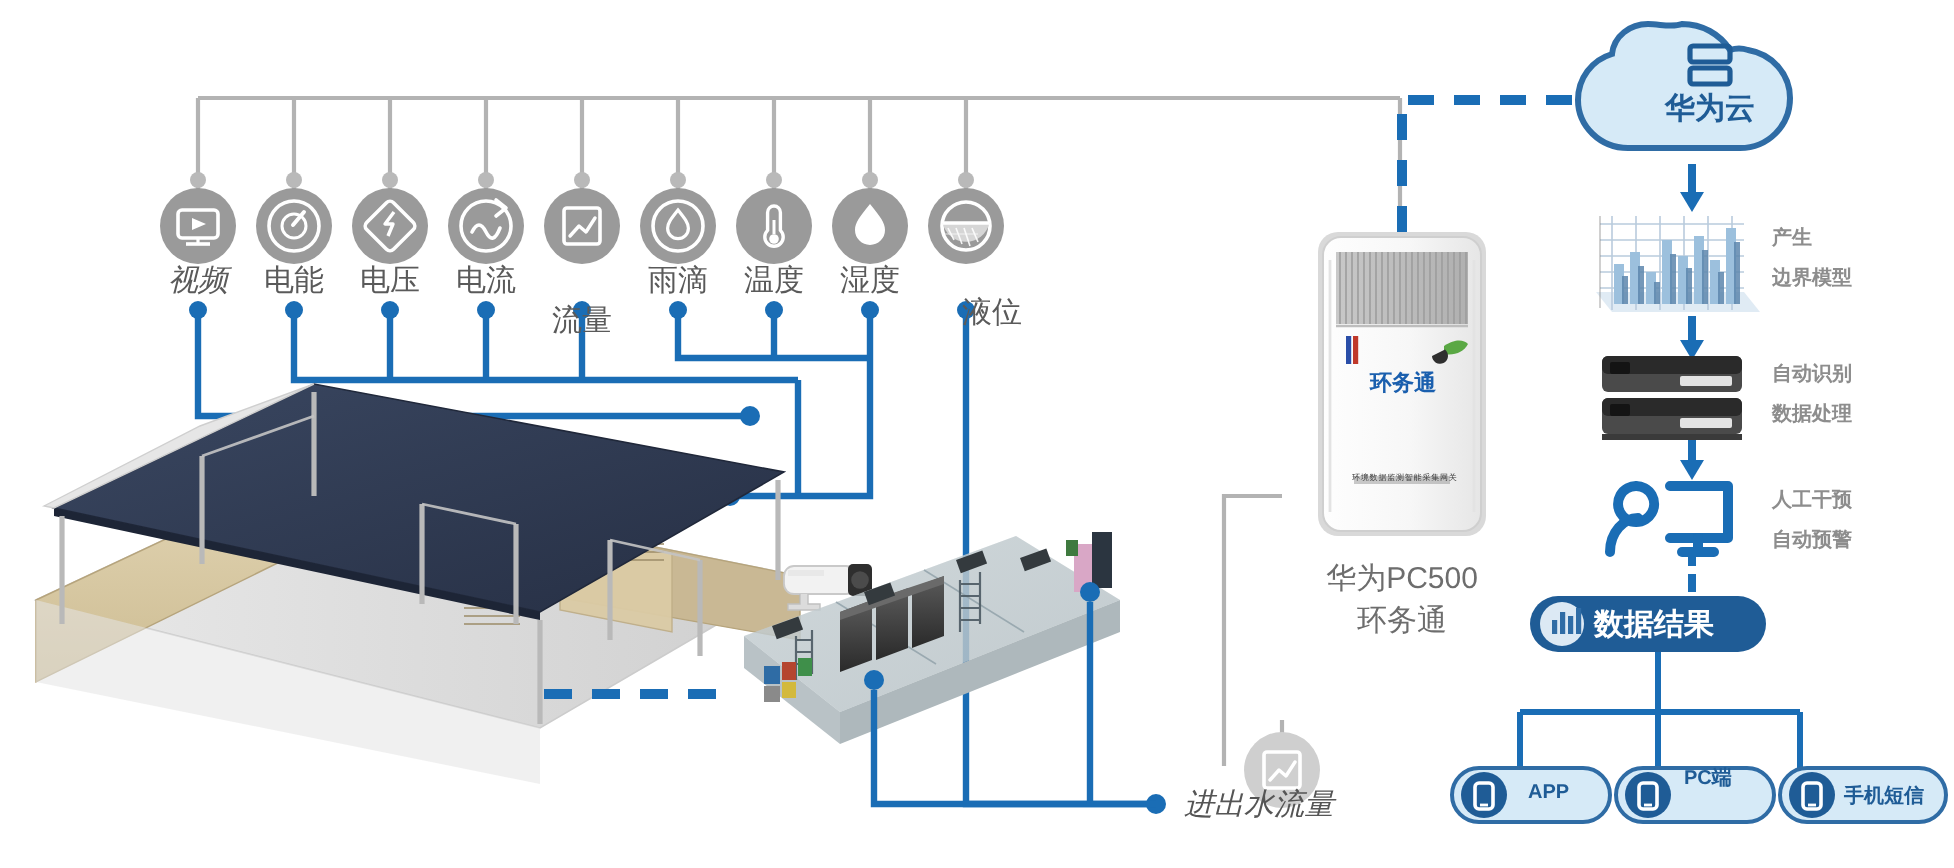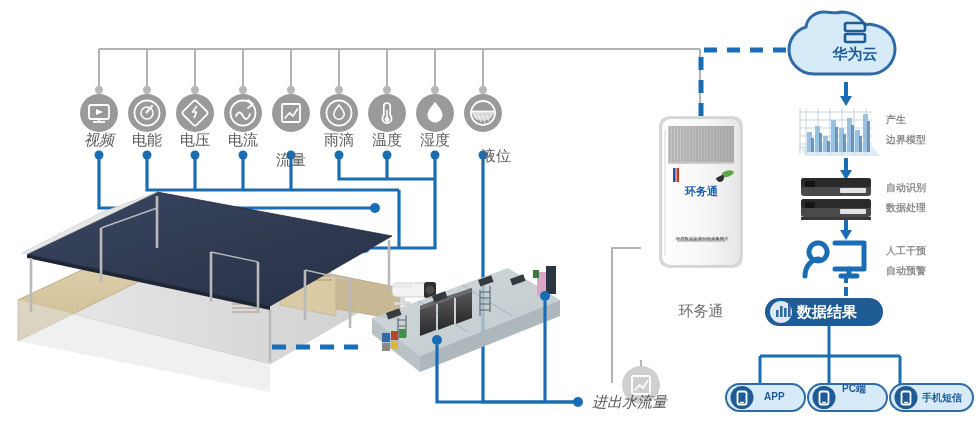--- a/index.html
+++ b/index.html
@@ -505,20 +505,21 @@
   <div class="sensor-label" style="left:215px; top:131px;">电流</div>
   <div class="sensor-label" style="left:263px; top:131px;margin-top:20px;">流量</div>
   <div class="sensor-label" style="left:311px; top:131px;">雨滴</div>
   <div class="sensor-label" style="left:359px; top:131px;">温度</div>
   <div class="sensor-label" style="left:407px; top:131px;">湿度</div>
   <div class="sensor-label" style="left:455px; top:147px;text-align:right;">液位</div>
 
   <div class="dev-brand" style="left:685px; top:184px;">环务通</div>
   <div style="position:absolute;left:676px;top:236px;font-size:4px;color:#3a3a3a;white-space:nowrap;letter-spacing:0.4px;">环境数据监测智能采集网关</div>
 
+  <div class="dev-caption" style="left:631px; top:279px;">华为PC500</div>
   <div class="dev-caption" style="left:631px; top:300px;">环务通</div>
 
   <div class="flow-caption" style="left:592px; top:393px;font-style:italic;">进出水流量</div>
 
   <div class="cloud-text" style="left:805px; top:45px;">华为云</div>
 
   <div class="col-text" style="left:886px; top:110px;">产生</div>
   <div class="col-text" style="left:886px; top:130px;">边界模型</div>
 
   <div class="col-text" style="left:886px; top:178px;">自动识别</div>

